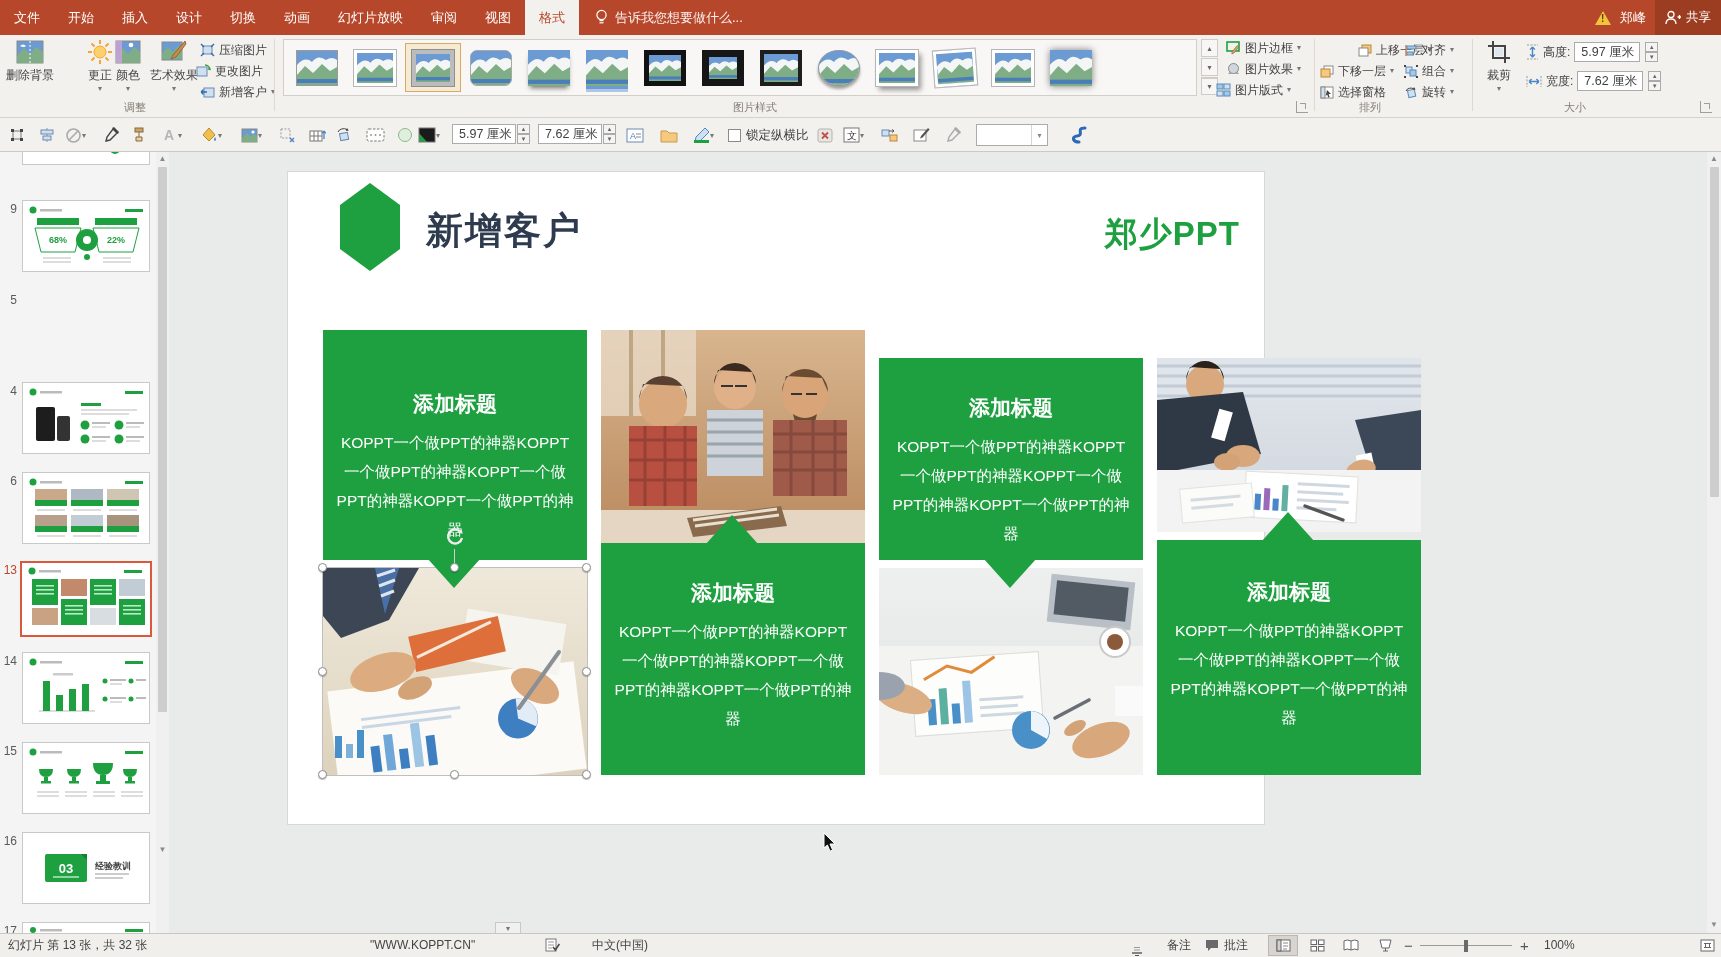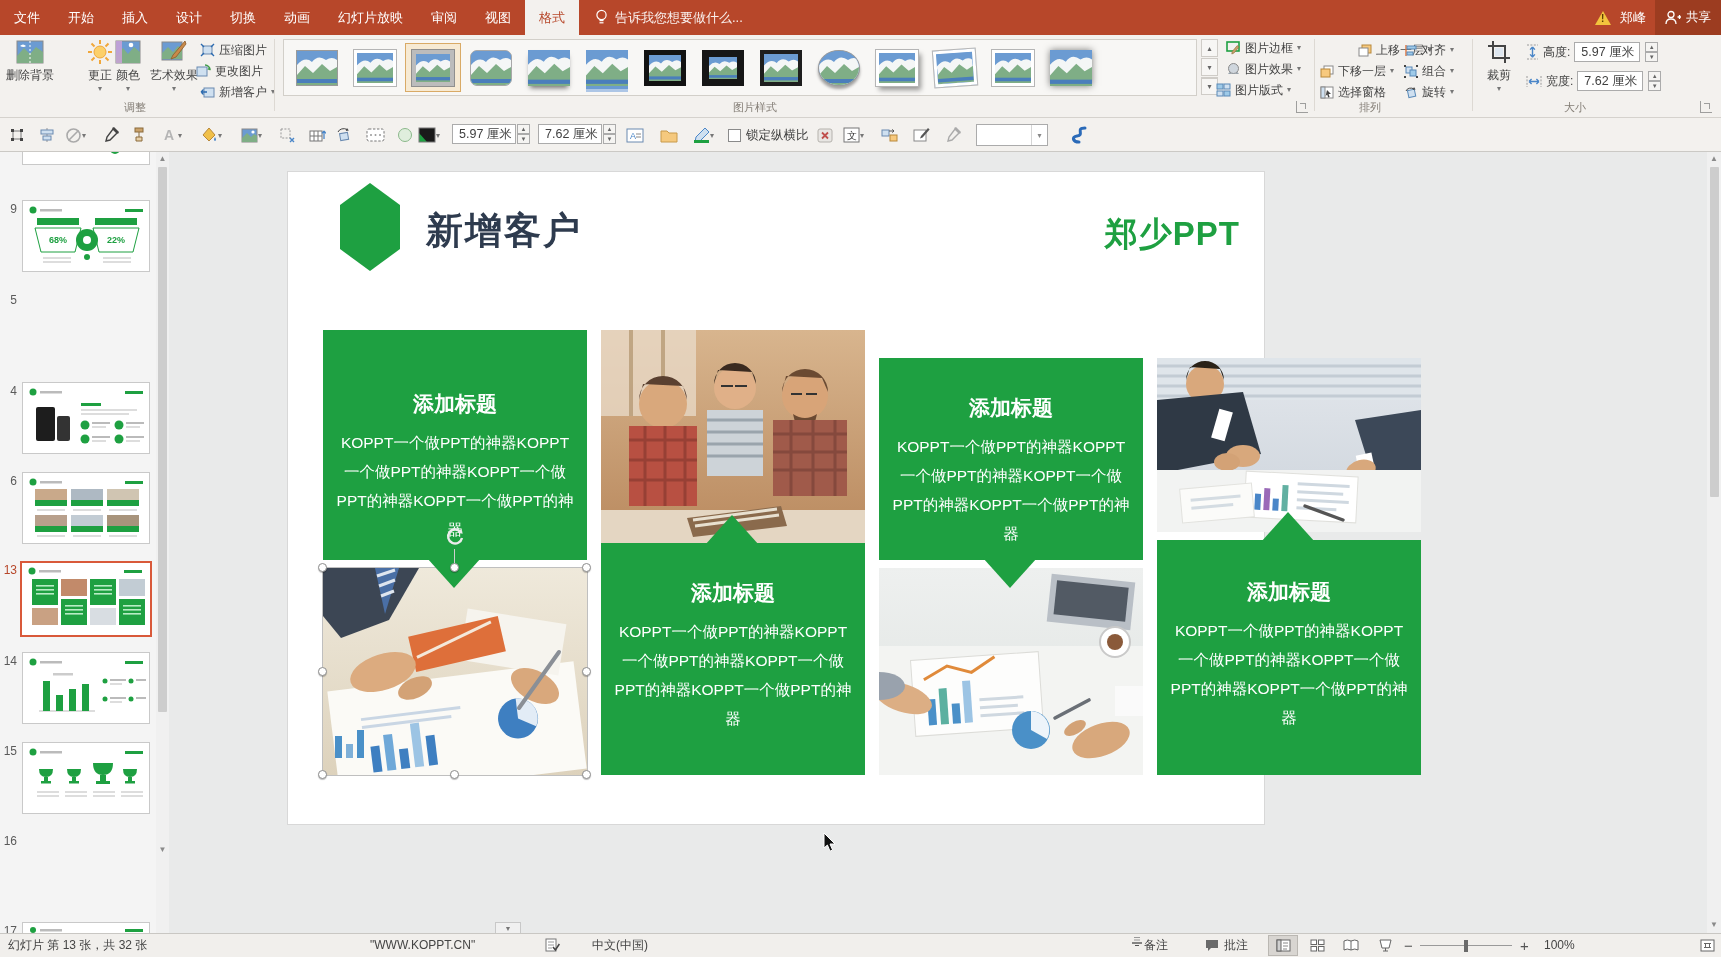--- a/index.html
+++ b/index.html
@@ -844,20 +844,32 @@
               <rect x="42" y="48" width="22" height="2"></rect>
               <rect x="42" y="52" width="22" height="2"></rect>
               <rect x="70" y="48" width="22" height="2"></rect>
               <rect x="70" y="52" width="22" height="2"></rect>
               <rect x="98" y="48" width="22" height="2"></rect>
               <rect x="98" y="52" width="22" height="2"></rect>
             </g>
           </svg>
       </div>
       <div class="tnum" style="top:682px">16</div>
+      <div class="thumb" style="top:680px">
+        <svg width="128" height="72">
+            <rect width="128" height="72" fill="#fff"></rect>
+            <rect x="22" y="21" width="42" height="28" rx="2" fill="#1ea041"></rect>
+            <path d="M58,21 l6,0 0,6 Z" fill="#128130"></path>
+            <text x="43" y="40" font-size="13" font-weight="bold" fill="#fff" text-anchor="middle">03</text>
+            <rect x="30" y="43" width="26" height="2" fill="#8fd4a4"></rect>
+            <text x="72" y="36" font-size="9" font-weight="bold" fill="#444">经验教训</text>
+            <rect x="72" y="40" width="34" height="2" fill="#ccc"></rect>
+            <rect x="72" y="44" width="28" height="2" fill="#ccc"></rect>
+          </svg>
+      </div>
       <div class="tnum" style="top:772px">17</div>
       <div class="thumb" style="top:770px">
         <svg width="128" height="72">
             <rect width="128" height="72" fill="#fff"></rect>
             <circle cx="10" cy="7" r="3" fill="#1ea041"></circle>
             <rect x="17" y="6" width="22" height="2.5" fill="#bbb"></rect>
             <rect x="102" y="6" width="18" height="3" fill="#1ea041"></rect>
           </svg>
       </div>
     </div>
@@ -1078,21 +1090,21 @@
   <div class="statusbar">
     <div class="stitem" style="left:8px">幻灯片 第 13 张，共 32 张</div>
     <div class="stitem" style="left:370px">"WWW.KOPPT.CN"</div>
     <div class="stitem" style="left:545px;top:4px"><svg width="15" height="15" viewBox="0 0 15 15">
           <rect x="1" y="1" width="10" height="12" fill="#fff" stroke="#777"></rect>
           <path d="M3,4 h6 M3,7 h6 M3,10 h4" stroke="#999"></path>
           <path d="M8,9 l2.4,3 4,-6" fill="none" stroke="#444" stroke-width="1.6"></path>
         </svg></div>
     <div class="stitem" style="left:592px">中文(中国)</div>
 
-    <div class="stitem" style="left:1130px;display:flex;align-items:flex-start;gap:0">
+    <div class="stitem" style="left:1130px;display:flex;align-items:flex-end;gap:23px">
       <svg width="14" height="13" viewBox="0 0 14 13">
           <path d="M2,9 h10" stroke="#555" stroke-width="1.4"></path>
           <path d="M4,6 h6 M4,3.5 h6" stroke="#999"></path>
           <path d="M5,11.5 h4" stroke="#555"></path>
         </svg>
       <span>备注</span>
     </div>
     <div class="stitem" style="left:1205px;display:flex;align-items:center;gap:5px">
       <svg width="14" height="13" viewBox="0 0 14 13">
           <path d="M1,1 h12 v8 h-7 l-3,3 v-3 h-2 Z" fill="#6a6a6a"></path>

